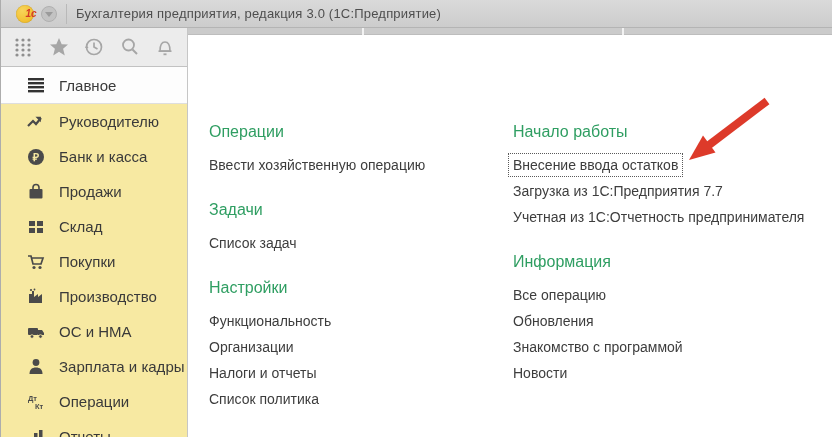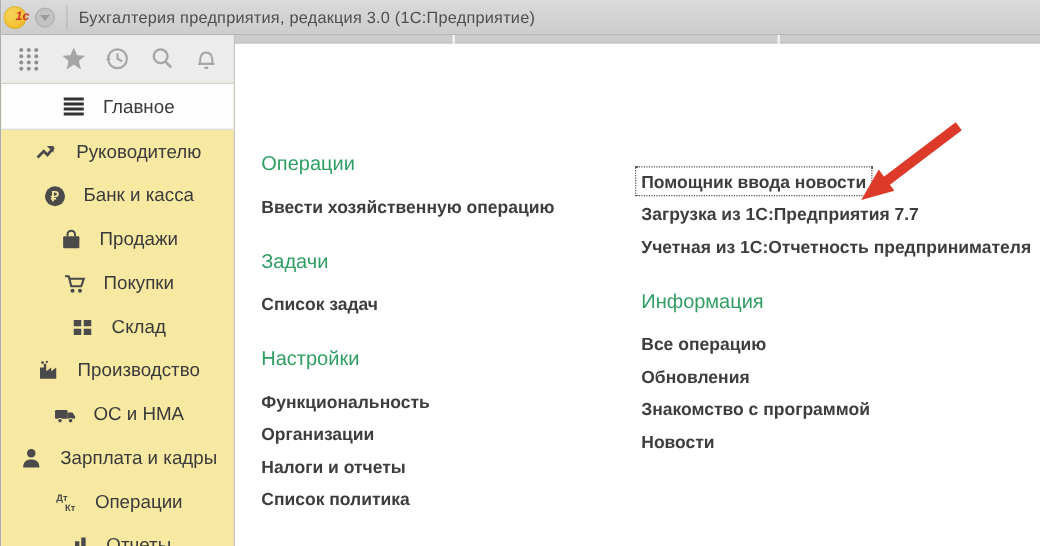--- a/index.html
+++ b/index.html
@@ -6,53 +6,53 @@
   html,body { width:832px; height:437px; overflow:hidden; }
   body { font-family:"Liberation Sans","DejaVu Sans",sans-serif; background:#fff; position:relative; }
 
   .app { position:absolute; inset:0; width:832px; height:437px; border-left:1px solid #adadad; }
 
   
   .titlebar { position:absolute; left:0; top:0; width:832px; height:28px;
     background:linear-gradient(#dadada,#cccccc); border-bottom:1px solid #b4b4b4;
     display:flex; align-items:center; }
   .logo-circle { width:18px; height:18px; border-radius:50%; background:radial-gradient(circle at 35% 30%, #f8d45a, #efb51e);
-    margin-left:2px; display:flex; align-items:center; justify-content:center;
+    margin-left:15px; display:flex; align-items:center; justify-content:center;
     font-size:10px; font-weight:bold; font-style:italic; color:#d43a26; box-shadow:0 0 1px #a98408 inset;padding-left:12px; }
   .menu-circle { width:16px; height:16px; border-radius:50%; background:#c3c3c3; border:1px solid #b0b0b0;
     margin-left:7px; display:flex; align-items:center; justify-content:center; }
   .menu-circle .chev { width:0; height:0; border-left:4px solid transparent; border-right:4px solid transparent; border-top:5px solid #9b9b9b; margin-top:2px; }
   .titlebar .sep { width:1px; height:20px; background:#b9b9b9; margin-left:9px; }
   .title-text { margin-left:9px; font-size:13px; color:#4e4e4e; letter-spacing:.2px; }
 
   
   .toolbar { position:absolute; left:0; top:28px; width:187px; height:38px; background:#ececec;
     border-right:1px solid #c6c6c6; display:flex; align-items:center; justify-content:space-between; padding:0 8px; }
   .tool-btn { width:28px; height:28px; display:flex; align-items:center; justify-content:center; background:transparent; border:none; cursor:pointer; }
 
   
   .tabstrip { position:absolute; left:187px; top:28px; width:645px; height:7px; background:#cbcbcb; border-bottom:1px solid #bdbdbd; }
   .tab-div { position:absolute; top:0; width:2px; height:7px; background:#f2f2f2; }
 
   
   .sidebar { position:absolute; left:0; top:66px; width:187px; height:371px; background:#f7e9a2;
     border-right:1px solid #c6c6c6; overflow:hidden; }
-  .side-item { height:35px; display:flex; align-items:center; padding-left:2px; cursor:pointer;
-    font-size:15px; color:#3a3a3a;justify-content:center; }
+  .side-item { height:35px; display:flex; align-items:center; padding-left:26px; cursor:pointer;
+    font-size:15px; color:#3a3a3a; }
   .side-item.active { height:38px; background:#fdfdfd; border-top:1px solid #c2c2c2; border-bottom:1px solid #dedede; }
   .side-icon { width:18px; height:18px; margin-right:14px; flex:0 0 18px; display:flex; align-items:center; justify-content:center; }
 
   
   .content { position:absolute; left:188px; top:35px; width:644px; height:402px; background:#fff; }
   .col { position:absolute; top:87px; }
   .col1 { left:20px;  width:300px; }
   .col2 { left:324px; width:316px; }
   .section { margin-bottom:22px; }
   .section-title { font-size:16px; color:#2f9e62; height:20px; line-height:20px; }
-  .menu-items { margin-top:10px;font-weight:bold; }
+  .menu-items { margin-top:10px; }
   .menu-link { display:block; font-size:14px; color:#3d3d3d; line-height:26px; height:26px; text-decoration:none; cursor:pointer; }
   .menu-link .focus-box { display:inline-block; border:1px dotted #5a5a5a; padding:0 4px; margin-left:-5px; line-height:22px; }
 
   
   .arrow-overlay { position:absolute; inset:0; width:832px; height:437px; pointer-events:none; }
 </style>
 </head>
 <body>
 
 <div class="app">
@@ -161,45 +161,45 @@
           <path d="M6 6 V4.5 A3 3 0 0 1 12 4.5 V6" fill="none" stroke="#4a4a4a" stroke-width="1.6"></path>
           <rect x="2.5" y="6" width="13" height="9.5" rx="1" fill="#4a4a4a"></rect>
         </svg>
       </span>
       <span>Продажи</span>
     </div>
 
     <div class="side-item">
       <span class="side-icon">
         <svg width="18" height="18" viewBox="0 0 18 18">
-          <path d="M1 3 H4 L6 11 H14 L16 5 H5" fill="none" stroke="#4a4a4a" stroke-width="1.7"></path>
-          <circle cx="7" cy="14.5" r="1.6" fill="#4a4a4a"></circle>
-          <circle cx="13" cy="14.5" r="1.6" fill="#4a4a4a"></circle>
-        </svg>
-      </span>
-      <span>Покупки</span>
-    </div>
-
-    <div class="side-item">
-      <span class="side-icon">
-        <svg width="18" height="18" viewBox="0 0 18 18">
             <g fill="#4a4a4a">
           <rect x="2" y="3" width="6" height="5"></rect>
               <rect x="10" y="3" width="6" height="5"></rect>
           <rect x="2" y="10" width="6" height="5"></rect>
               <rect x="10" y="10" width="6" height="5"></rect>
         </g>
           </svg>
       </span>
       <span>Склад</span>
     </div>
 
     <div class="side-item">
       <span class="side-icon">
         <svg width="18" height="18" viewBox="0 0 18 18">
+          <path d="M1 3 H4 L6 11 H14 L16 5 H5" fill="none" stroke="#4a4a4a" stroke-width="1.7"></path>
+          <circle cx="7" cy="14.5" r="1.6" fill="#4a4a4a"></circle>
+          <circle cx="13" cy="14.5" r="1.6" fill="#4a4a4a"></circle>
+        </svg>
+      </span>
+      <span>Покупки</span>
+    </div>
+
+    <div class="side-item">
+      <span class="side-icon">
+        <svg width="18" height="18" viewBox="0 0 18 18">
           <path d="M2 15 V6 H5 V3 H7 V9 L11 6 V9 L15 6 V15 Z" fill="#4a4a4a"></path>
           <circle cx="4" cy="2" r="1.1" fill="#4a4a4a"></circle>
             <circle cx="7.5" cy="1.5" r="0.9" fill="#4a4a4a"></circle>
         </svg>
       </span>
       <span>Производство</span>
     </div>
 
     <div class="side-item">
       <span class="side-icon">
@@ -269,22 +269,23 @@
           <a class="menu-link">Функциональность</a>
           <a class="menu-link">Организации</a>
           <a class="menu-link">Налоги и отчеты</a>
           <a class="menu-link">Список политика</a>
         </div>
       </div>
     </div>
 
     <div class="col col2">
       <div class="section">
-        <div class="menu-items">
-          <a class="menu-link"><span class="focus-box">Помощник ввода новости</span></a>
+        <div class="section-title">Начало работы</div>
+        <div class="menu-items">
+          <a class="menu-link"><span class="focus-box">Внесение ввода остатков</span></a>
           <a class="menu-link">Загрузка из 1С:Предприятия 7.7</a>
           <a class="menu-link">Учетная из 1С:Отчетность предпринимателя</a>
         </div>
       </div>
       <div class="section">
         <div class="section-title">Информация</div>
         <div class="menu-items">
           <a class="menu-link">Все операцию</a>
           <a class="menu-link">Обновления</a>
           <a class="menu-link">Знакомство с программой</a>

